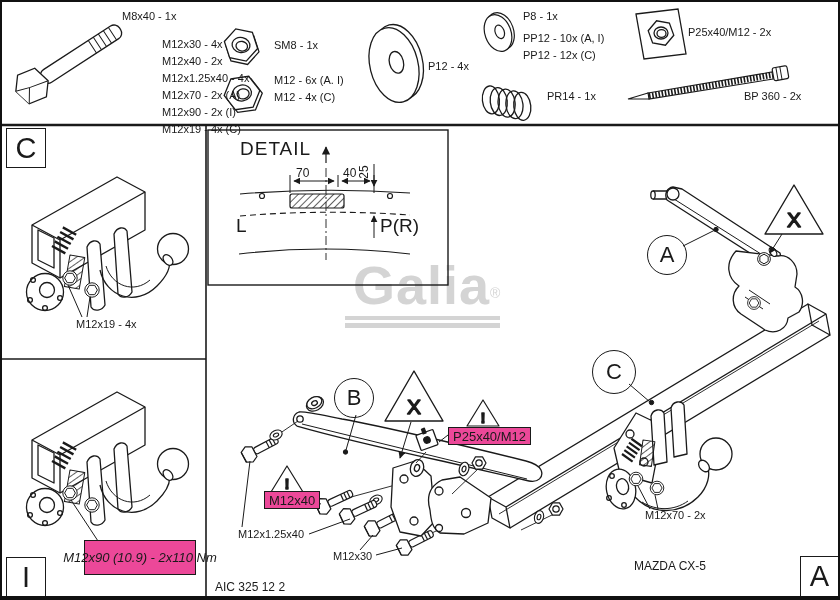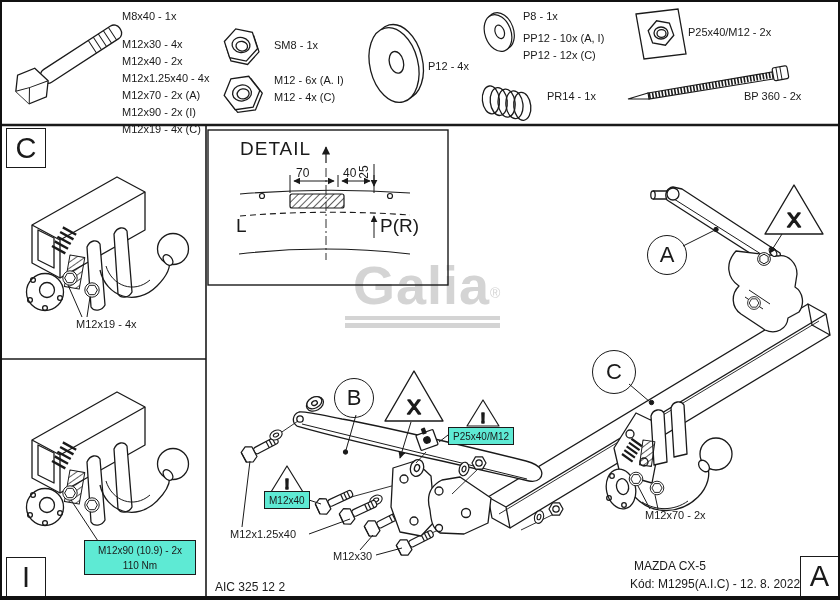--- a/index.html
+++ b/index.html
@@ -1,28 +1,28 @@
 <!DOCTYPE html>
 <html><head>
 <meta charset="utf-8">
 <style>
   html,body{margin:0;padding:0;background:#888;}
   .page{position:relative;width:840px;height:600px;box-sizing:border-box;
         background:#fff;border:2px solid #111;border-bottom:4px solid #111;
         font-family:"Liberation Sans",sans-serif;color:#1a1a1a;overflow:hidden;}
   .abs{position:absolute;}
   .lbl{position:absolute;font-size:11px;white-space:nowrap;color:#1a1a1a;}
-  .hw-line{line-height:17px;}
+  .hw-line{line-height:17px;margin-left:40px;}
   .letterbox{position:absolute;border:1.6px solid #1a1a1a;display:flex;align-items:center;
              justify-content:center;font-size:29px;font-weight:400;background:#fff;}
   .callout{position:absolute;border:1.4px solid #1a1a1a;border-radius:50%;display:flex;
            align-items:center;justify-content:center;font-size:22px;background:transparent;}
-  .labelbox{position:absolute;border:1.1px solid #1a1a1a;background:#5eead4;display:flex;
-            align-items:center;justify-content:center;font-size:10px;white-space:nowrap;}
-  .torquebox{flex-direction:column;line-height:15px;text-align:right;}
+  .labelbox{position:absolute;border:1.1px solid #1a1a1a;background:#ec4899;display:flex;
+            align-items:center;justify-content:center;font-size:13px;white-space:nowrap;}
+  .torquebox{flex-direction:row;line-height:15px;text-align:right;font-style:italic;}
   .detail-title{position:absolute;font-size:19px;letter-spacing:1px;}
   .dim{position:absolute;font-size:12px;}
   .rot90{transform:rotate(-90deg);transform-origin:center;}
   .sidemark{position:absolute;font-size:19px;}
   .logo{position:absolute;left:343px;top:252px;width:165px;height:86px;}
   .logo-text{font-size:54px;font-weight:700;color:#d4d4d4;letter-spacing:1px;margin-left:8px;}
   .logo-reg{font-size:14px;color:#d4d4d4;vertical-align:super;}
   .logo-bar{position:absolute;left:0;width:155px;background:#d4d4d4;}
   .b1{top:62px;height:4px;} .b2{top:69px;height:5px;}
   .footer{font-size:12px;}
@@ -350,21 +350,20 @@
   <div class="dim rot90" style="left:355px;top:163px">25</div>
   <div class="sidemark" style="left:234px;top:213px">L</div>
   <div class="sidemark" style="left:378px;top:213px">P(R)</div>
 
   <div class="callout" style="left:645px;top:233px;width:38px;height:38px">A</div>
   <div class="callout" style="left:332px;top:376px;width:38px;height:38px">B</div>
   <div class="callout" style="left:590px;top:348px;width:42px;height:42px">C</div>
 
   <div class="labelbox" style="left:446px;top:425px;height:16px;padding:0 4px">P25x40/M12</div>
   <div class="labelbox" style="left:262px;top:489px;height:16px;padding:0 4px">M12x40</div>
-  <div class="lbl" style="left:228px;top:526px">M12x1.25x40</div>
+  <div class="lbl" style="left:236px;top:526px">M12x1.25x40</div>
   <div class="lbl" style="left:331px;top:548px">M12x30</div>
   <div class="lbl" style="left:643px;top:507px">M12x70 - 2x</div>
 
   <div class="lbl footer" style="left:213px;top:578px">AIC 325 12 2</div>
   <div class="lbl footer" style="left:632px;top:557px">MAZDA CX-5</div>
-  <div class="lbl footer" style="left:628px;top:575px">Kód: M1295(A.I.C) - 12. 8. 2022</div>
 
 </div>
 
 </body></html>

